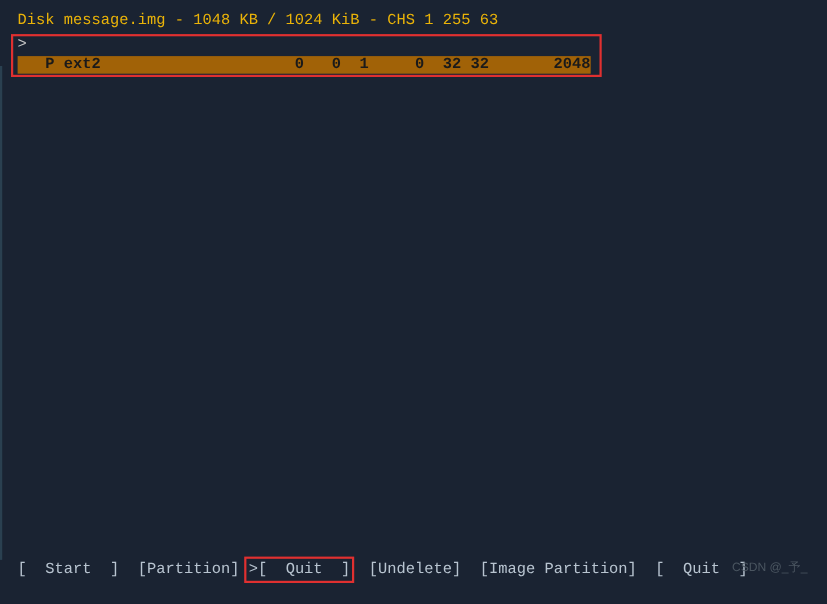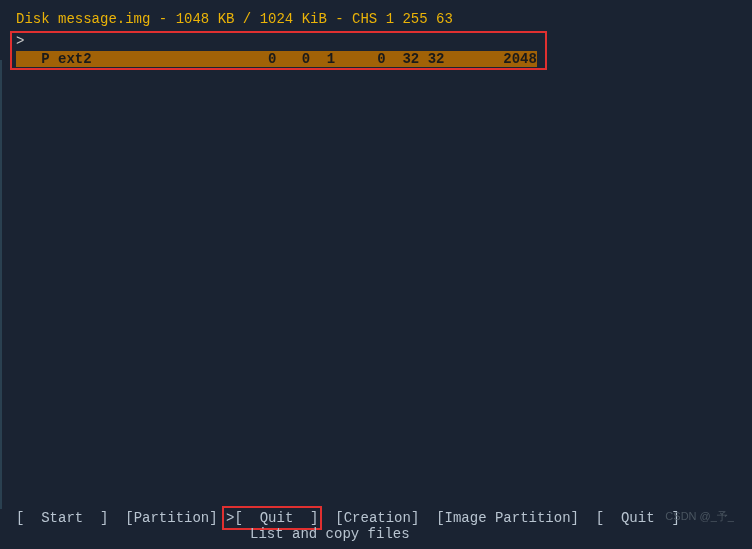--- a/index.html
+++ b/index.html
@@ -102,18 +102,17 @@
   <div class="left-edge"></div>
 
   <div class="disk-info">Disk message.img - 1048 KB / 1024 KiB - CHS 1 255 63</div>
 
 
   <div class="partition-row-wrap">
     <span class="pointer">&gt;</span><span class="partition-row">   P ext2                     0   0  1     0  32 32       2048</span>
     <div class="highlight-red highlight-partition"></div>
   </div>
 
-  <div class="bottom-menu"><span class="menu-item">[  Start  ]</span>  <span class="menu-item">[Partition]</span> <span class="menu-list-wrap"><span>&gt;</span><span class="menu-item">[  Quit  ]</span><div class="highlight-red highlight-list"></div></span>  <span class="menu-item">[Creation]</span>  <span class="menu-item">[Image Partition]</span>  <span class="menu-item">[  Quit  ]</span></div>
+  <div class="bottom-menu"><span class="menu-item">[  Start  ]</span>  <span class="menu-item">[Partition]</span> <span class="menu-list-wrap"><span>&gt;</span><span class="menu-item">[  Quit  ]</span><div class="highlight-red highlight-list"></div></span>  <span class="menu-item">[Undelete]</span>  <span class="menu-item">[Image Partition]</span>  <span class="menu-item">[  Quit  ]</span></div>
 
-  <div class="menu-desc">List and copy files</div>
 
   <div class="watermark">CSDN @_予_</div>
 </div>
 
 </body></html>

